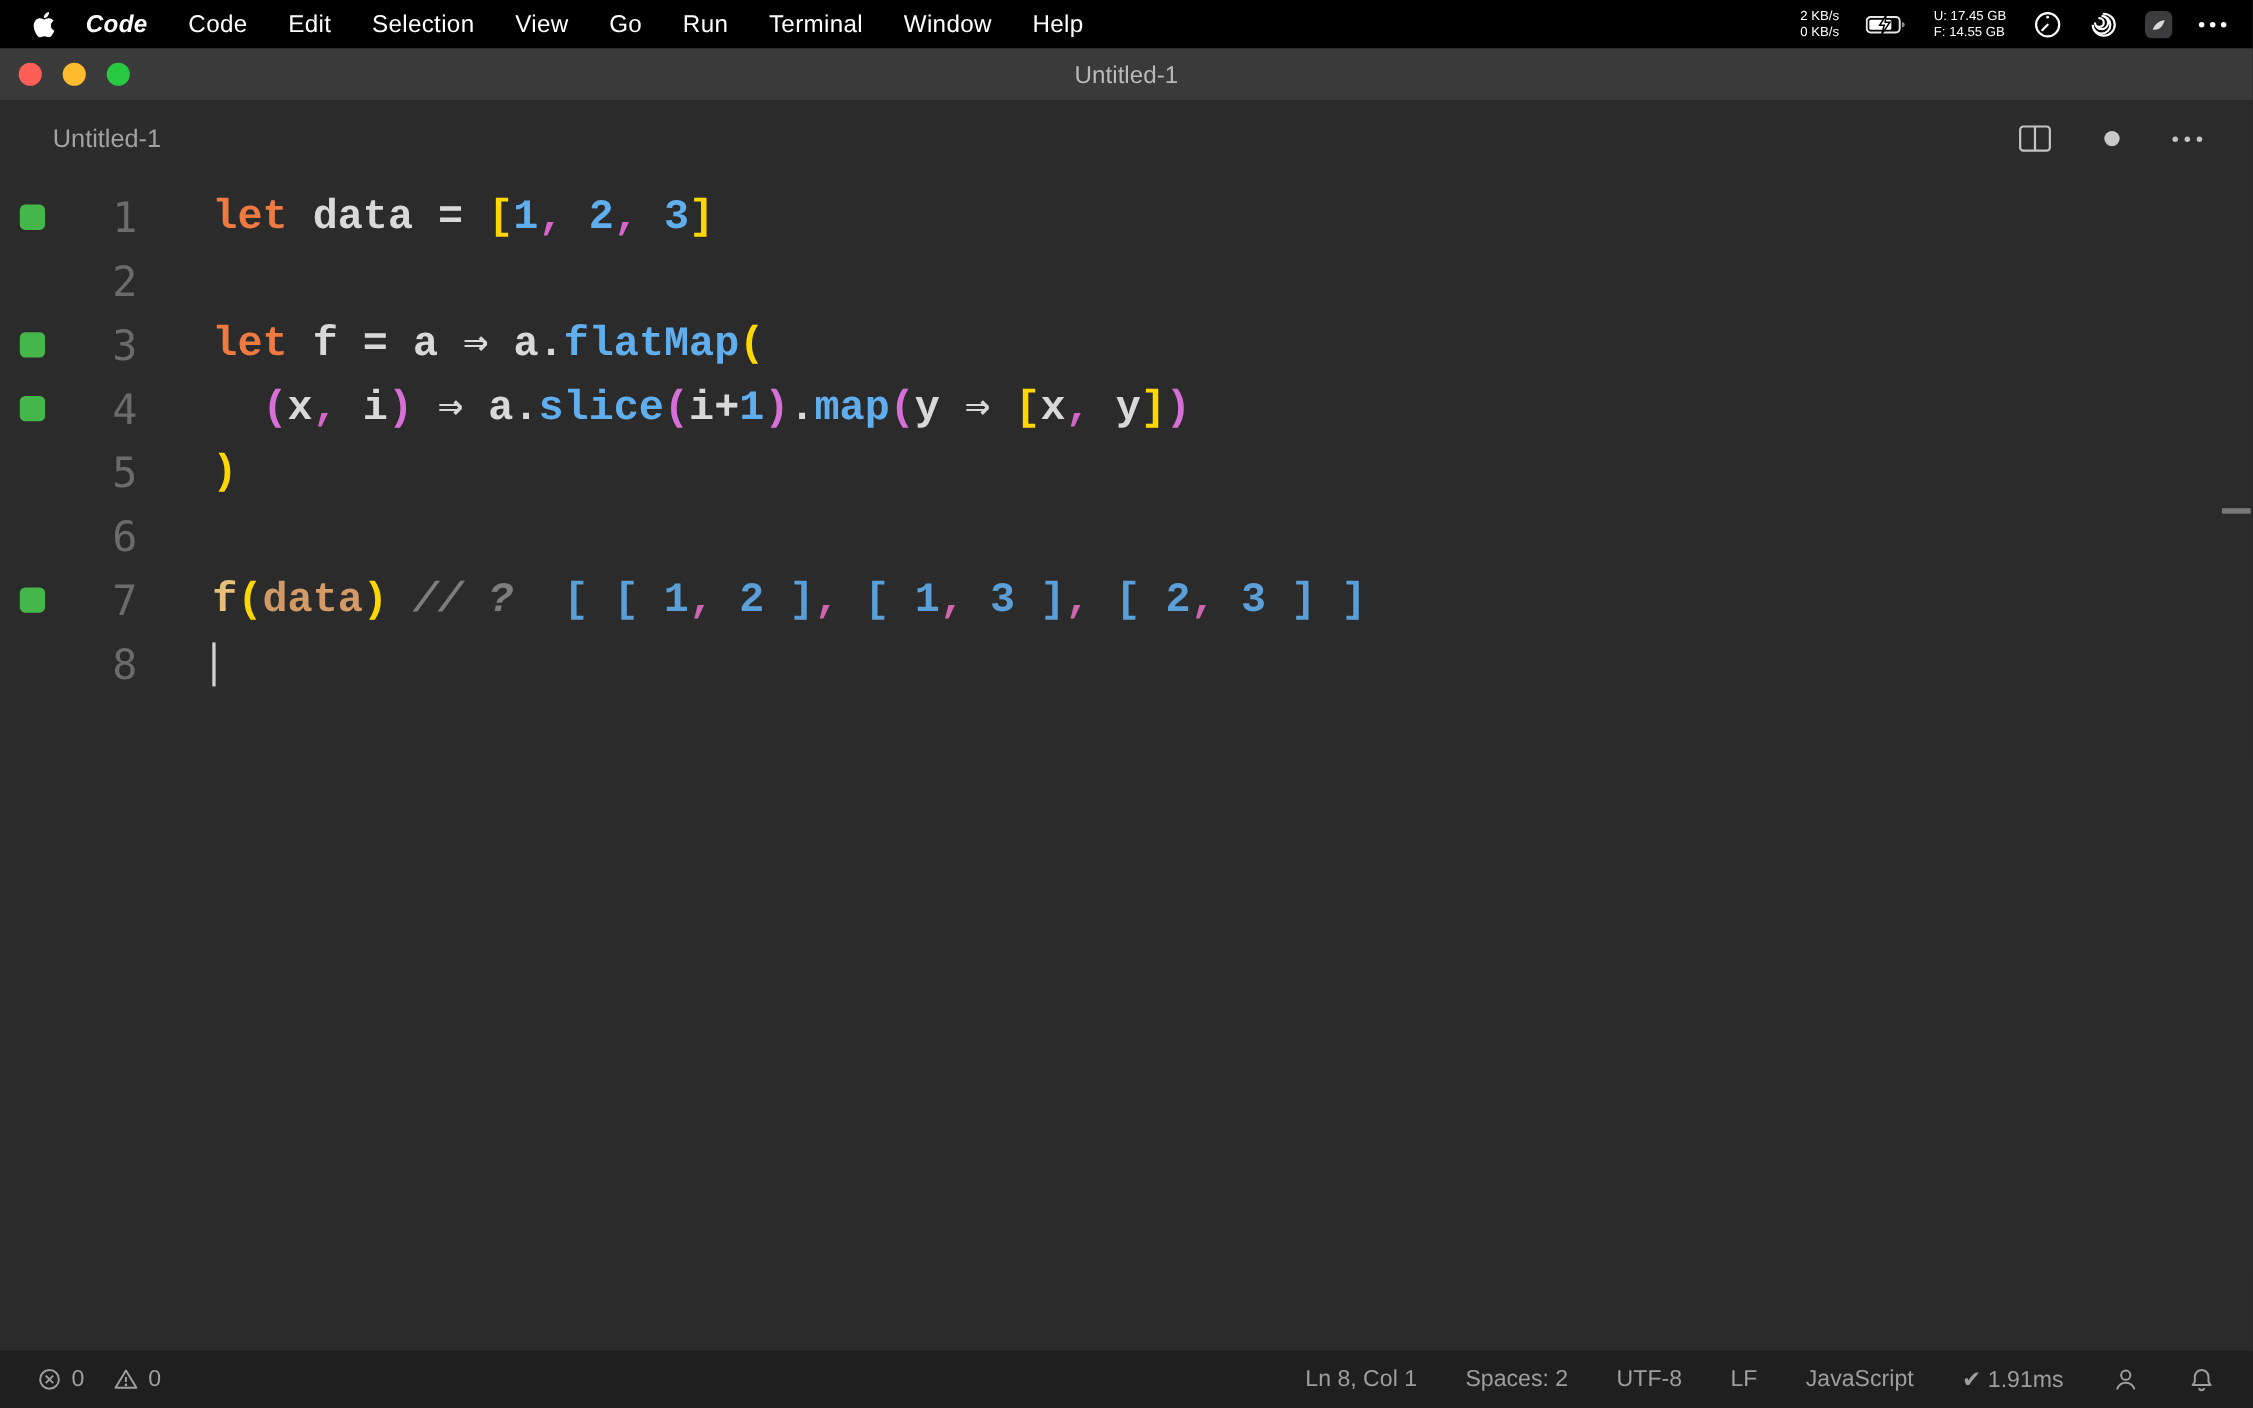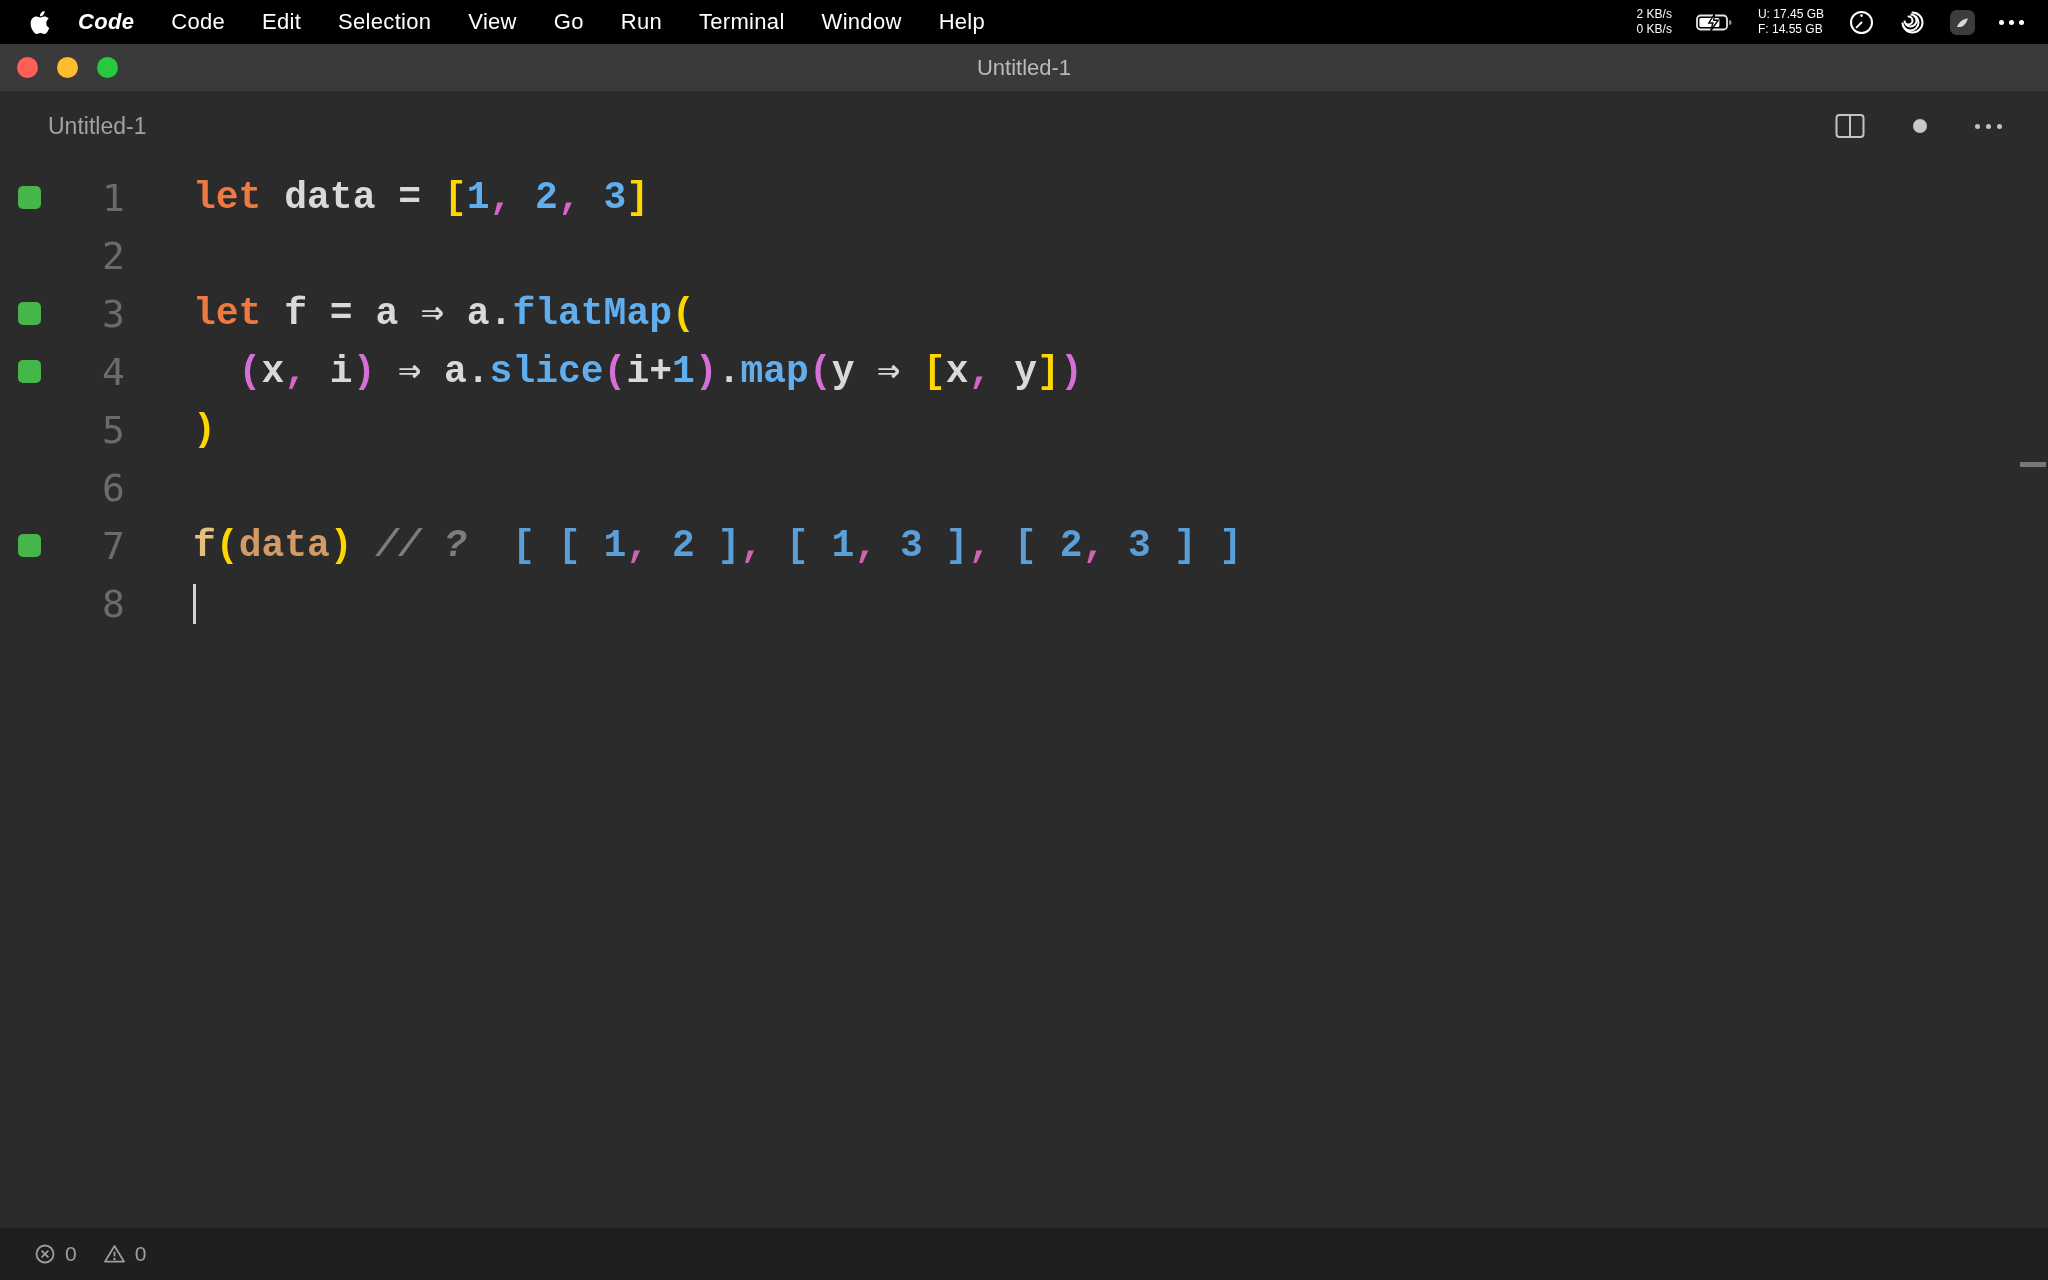--- a/index.html
+++ b/index.html
@@ -163,13 +163,33 @@
     </span>
     <span class="sb-item">
       <svg width="23" height="22" viewBox="0 0 23 22">
         <path d="M11.5 3 21 18.6H2z" fill="none" stroke="#9e9e9e" stroke-width="1.8" stroke-linejoin="round"></path>
         <line x1="11.5" y1="8.8" x2="11.5" y2="13.4" stroke="#9e9e9e" stroke-width="1.8"></line>
         <circle cx="11.5" cy="16" r="1.2" fill="#9e9e9e"></circle>
       </svg>
       <span>0</span>
     </span>
   </div>
+  <div class="sb-right">
+    <span class="sb-item">Ln 8, Col 1</span>
+    <span class="sb-item">Spaces: 2</span>
+    <span class="sb-item">UTF-8</span>
+    <span class="sb-item">LF</span>
+    <span class="sb-item">JavaScript</span>
+    <span class="sb-item">✔ 1.91ms</span>
+    <span>
+      <svg width="25" height="25" viewBox="0 0 25 25">
+        <circle cx="12.5" cy="8.2" r="4.2" fill="none" stroke="#9e9e9e" stroke-width="1.8"></circle>
+        <path d="M4.5 21c1.6-4.2 4.8-6 8-6s6.4 1.8 8 6" fill="none" stroke="#9e9e9e" stroke-width="1.8"></path>
+      </svg>
+    </span>
+    <span>
+      <svg width="25" height="25" viewBox="0 0 25 25">
+        <path d="M12.5 3.5a6.2 6.2 0 0 0-6.2 6.2v4.4l-2 3h16.4l-2-3V9.7a6.2 6.2 0 0 0-6.2-6.2z" fill="none" stroke="#9e9e9e" stroke-width="1.8" stroke-linejoin="round"></path>
+        <path d="M10.4 19.8a2.1 2.1 0 0 0 4.2 0" fill="none" stroke="#9e9e9e" stroke-width="1.8"></path>
+      </svg>
+    </span>
+  </div>
 </div>
 
 </body></html>

